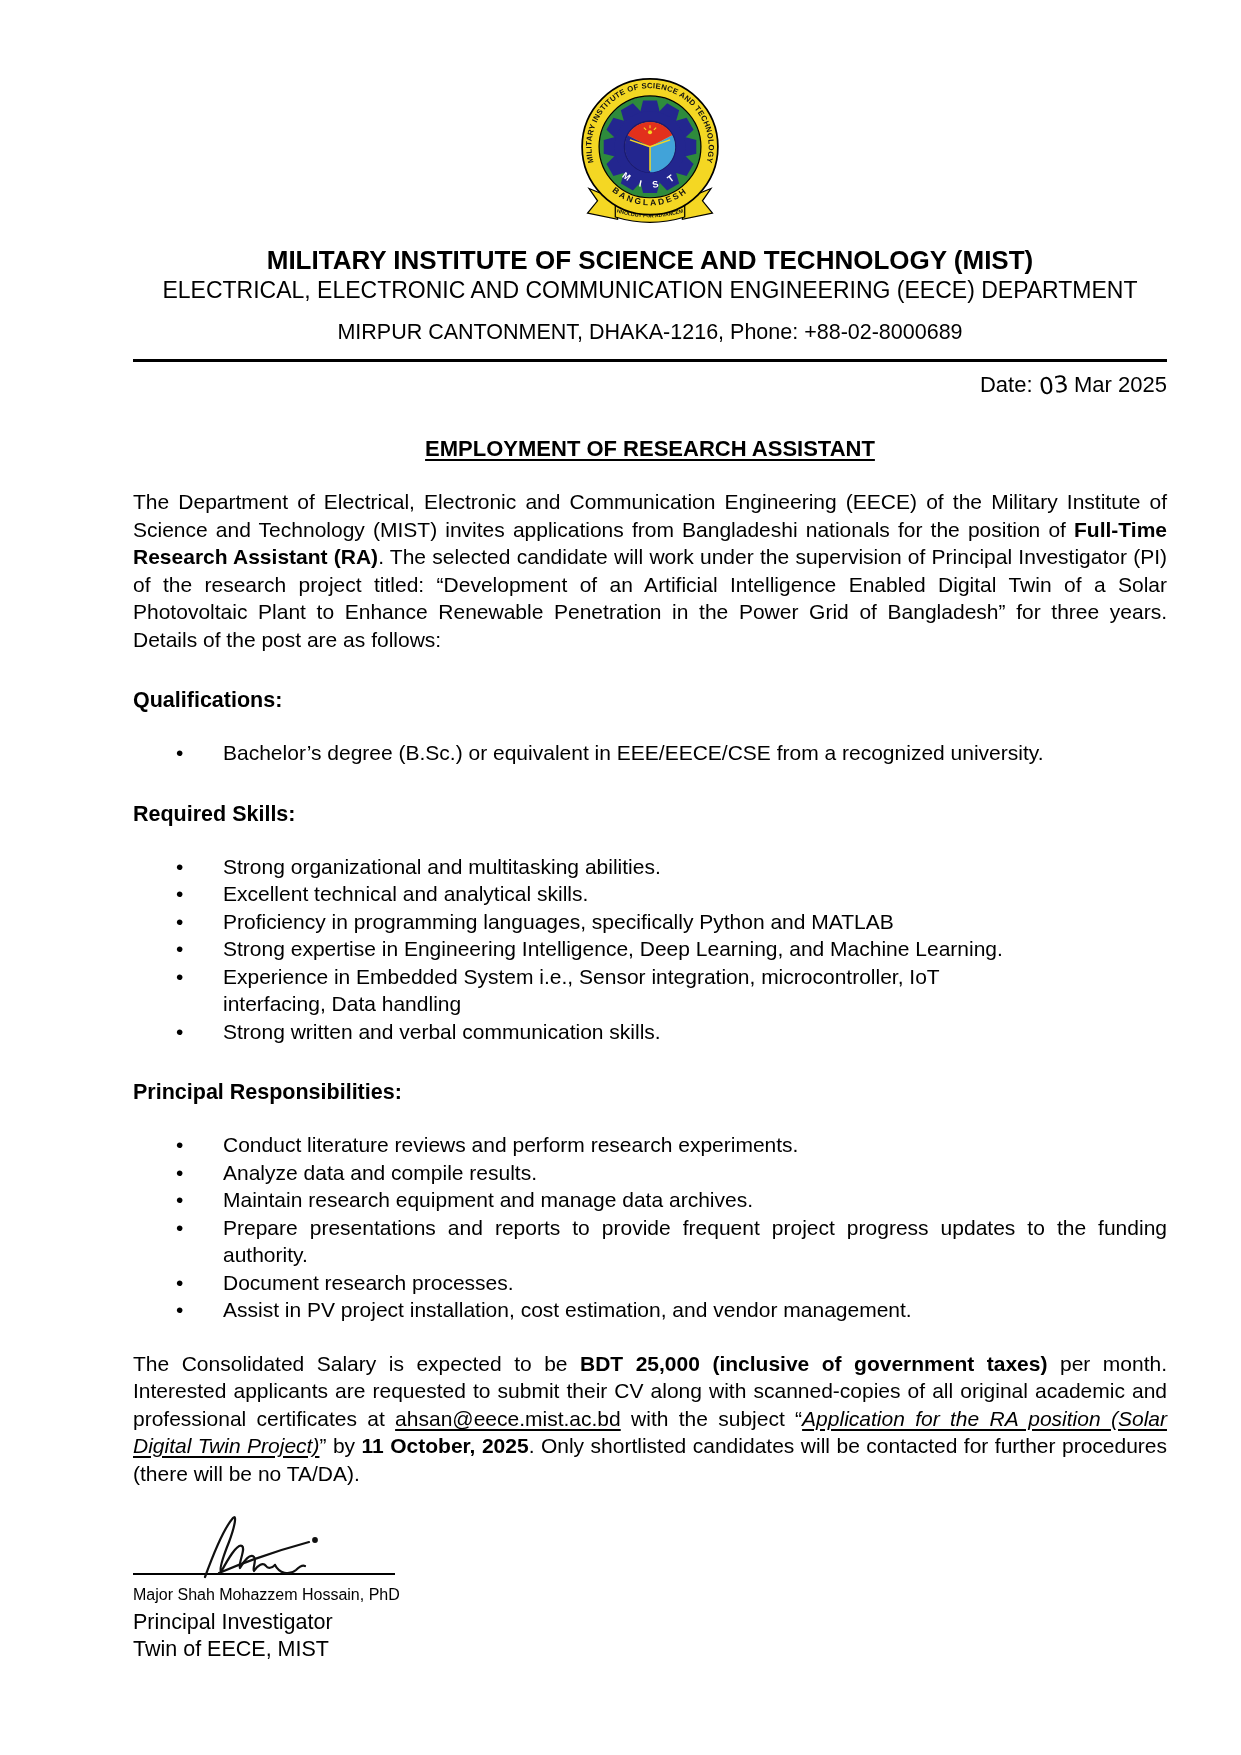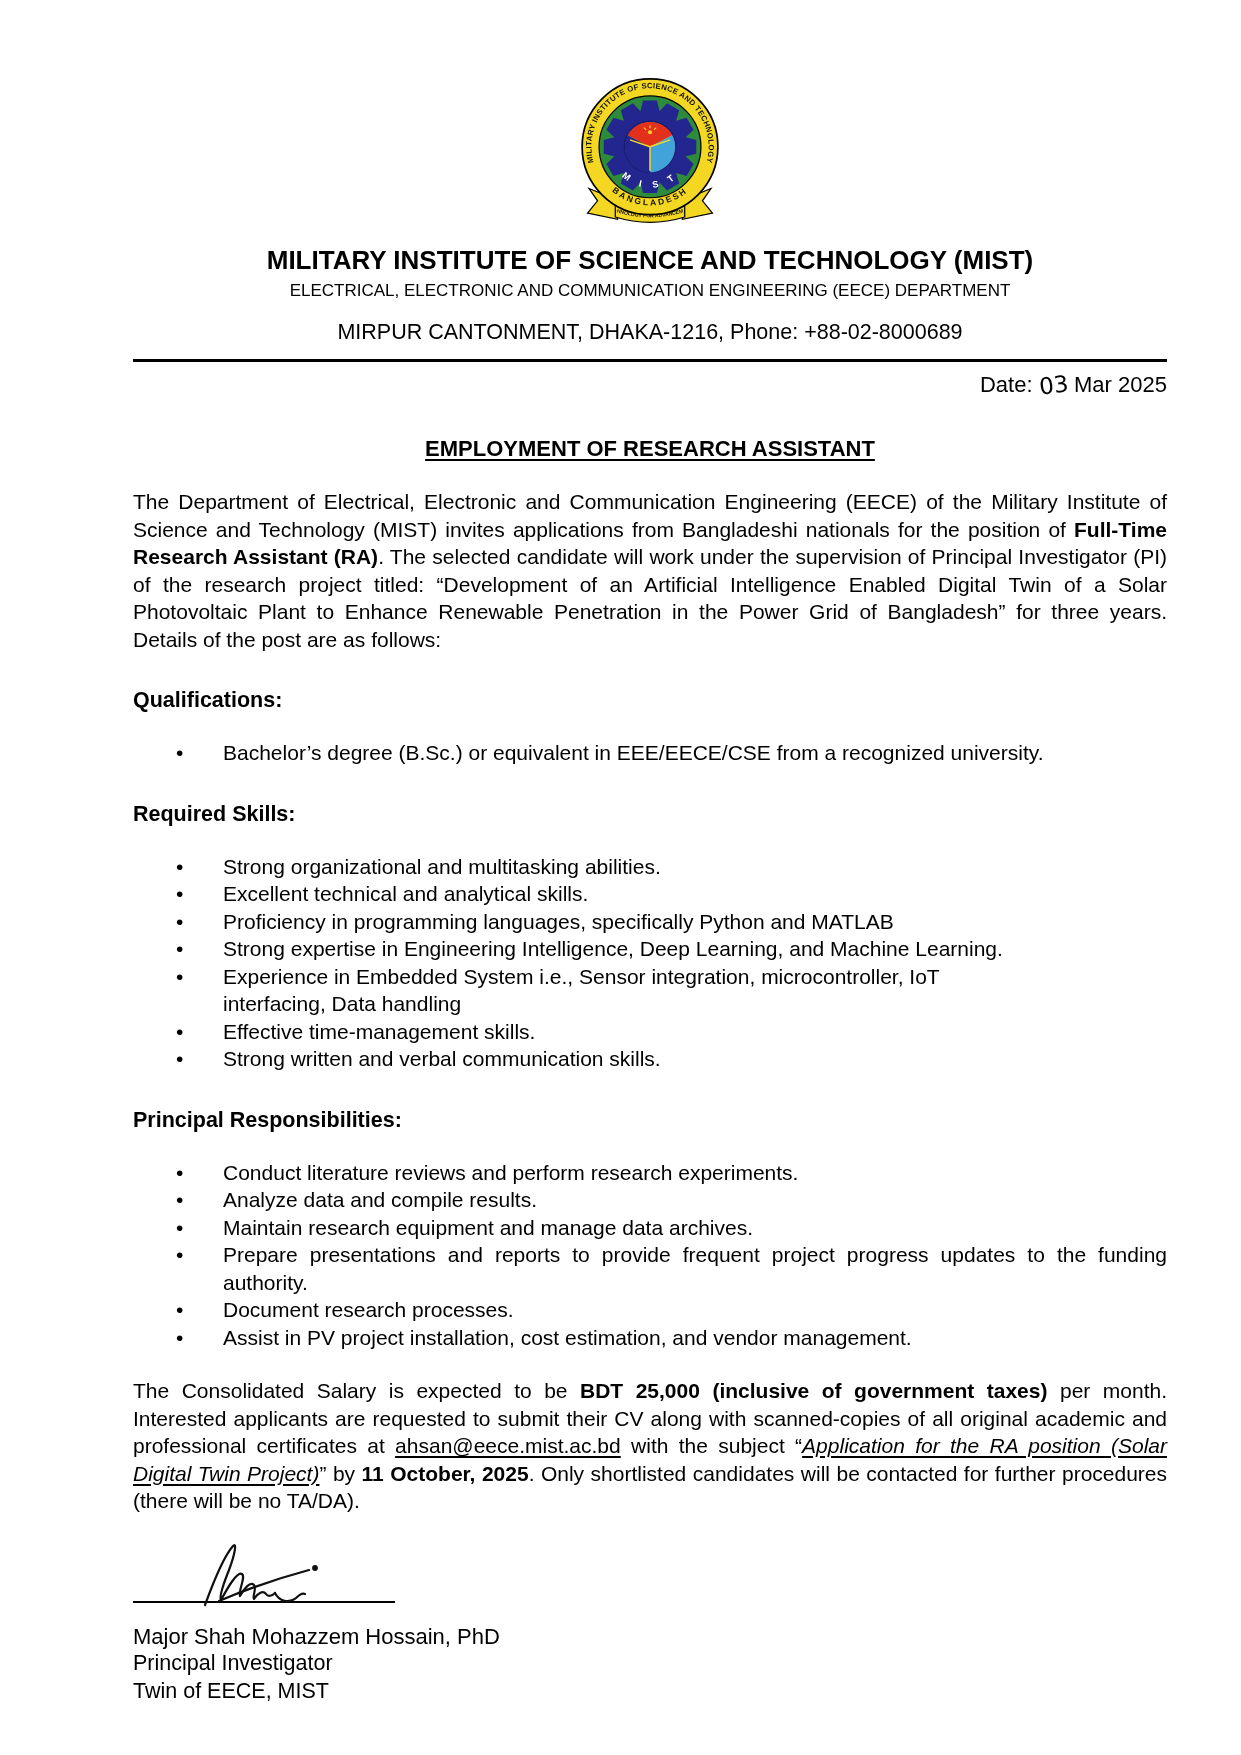--- a/index.html
+++ b/index.html
@@ -3,39 +3,39 @@
 <meta charset="utf-8">
 <style>
   html,body{margin:0;padding:0;background:#e8e8e8;}
   .page{
     width:1241px;height:1755px;margin:0 auto;background:#ffffff;
     box-sizing:border-box;padding:75px 74px 0 133px;
     font-family:"Liberation Sans",sans-serif;color:#000;overflow:hidden;position:relative;
   }
   .logo-wrap{text-align:center;margin:0 0 6px 0;}
   .institute{font-size:26px;font-weight:bold;text-align:center;margin:10px 0 0 0;line-height:30px;}
-  .dept{font-size:17px;text-align:center;margin:2px 0 0 0;line-height:27px;}
+  .dept{font-size:23px;text-align:center;margin:2px 0 0 0;line-height:27px;}
   .addr{font-size:21.5px;text-align:center;margin:16px 0 0 0;line-height:25px;padding-bottom:14px;}
   .header-rule{border-bottom:3px solid #000;margin:0;}
   .date-line{text-align:right;font-size:22px;margin-top:9px;line-height:26px;}
   .hand{font-family:"DejaVu Sans",sans-serif;display:inline-block;transform:rotate(-7deg) translateY(1px);font-size:23px;}
   .doc-title{text-align:center;font-weight:bold;font-size:22px;margin:38px 0 0 0;line-height:26px;
              text-decoration:underline;text-decoration-thickness:2px;text-underline-offset:3px;}
   p.body{font-size:21px;line-height:27.5px;text-align:justify;margin:26px 0 0 0;}
   .b{font-weight:bold;}
   .u{text-decoration:underline;text-underline-offset:3px;}
   .iu{font-style:italic;text-decoration:underline;text-underline-offset:3px;}
   h2.section{font-size:21.5px;font-weight:bold;margin:34px 0 0 0;line-height:27px;}
   ul.doc-list{margin:25px 0 0 0;padding:0 0 0 90px;list-style:none;}
   ul.doc-list li{font-size:21px;line-height:27.5px;text-align:justify;position:relative;}
   ul.doc-list li::before{content:"\2022";position:absolute;left:-47px;top:0;font-size:21px;}
   .signature-block{margin-top:22px;}
   .sig-svg{display:block;margin:0 0 -14px 58px;}
   .sig-line{width:262px;border-bottom:2px solid #000;}
-  .sig-name{font-size:22px;line-height:27.5px;margin-top:20px;}
+  .sig-name{font-size:16px;line-height:27.5px;margin-top:6px;}
   .sig-row{font-size:21.5px;line-height:27.5px;}
 </style>
 </head>
 <body>
 
 <div class="page">
 
   <div class="logo-wrap">
     <svg width="162" height="156" viewBox="0 0 210 200">
       <defs>
@@ -117,21 +117,20 @@
     <li>Bachelor’s degree (B.Sc.) or equivalent in EEE/EECE/CSE from a recognized university.</li>
   </ul>
 
   <h2 class="section">Required Skills:</h2>
   <ul class="doc-list">
     <li>Strong organizational and multitasking abilities.</li>
     <li>Excellent technical and analytical skills.</li>
     <li>Proficiency in programming languages, specifically Python and MATLAB</li>
     <li>Strong expertise in Engineering Intelligence, Deep Learning, and Machine Learning.</li>
     <li><span>Experience in Embedded System i.e., Sensor integration, microcontroller, IoT</span><br><span>interfacing, Data handling</span></li>
-    <li>Effective time-management skills.</li>
     <li>Strong written and verbal communication skills.</li>
   </ul>
 
   <h2 class="section">Principal Responsibilities:</h2>
   <ul class="doc-list">
     <li>Conduct literature reviews and perform research experiments.</li>
     <li>Analyze data and compile results.</li>
     <li>Maintain research equipment and manage data archives.</li>
     <li>Prepare presentations and reports to provide frequent project progress updates to the funding authority.</li>
     <li>Document research processes.</li>

